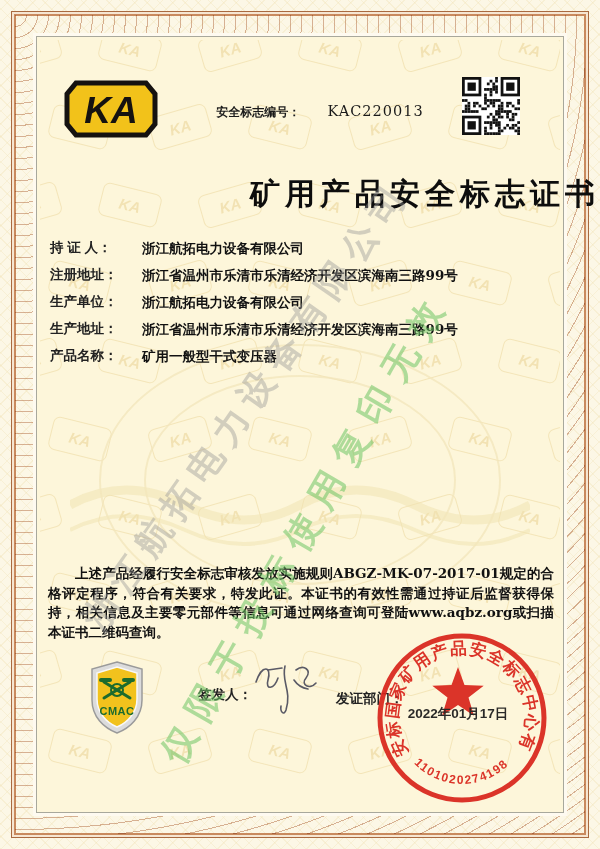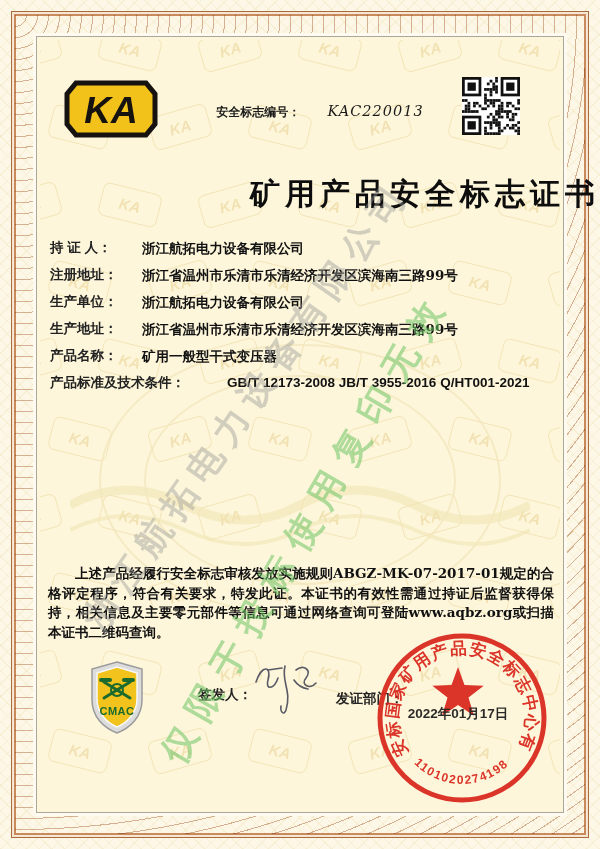--- a/index.html
+++ b/index.html
@@ -44,21 +44,21 @@
   .wm-gray{left:72px; top:612px; font-size:36px; letter-spacing:9px;
       color:rgba(150,150,150,.42); transform:rotate(-55deg); transform-origin:left top;}
   .wm-green{left:150px; top:748px; font-size:36px; letter-spacing:13px;
       color:rgba(110,196,100,.55); transform:rotate(-60deg); transform-origin:left top;}
   
   .content{position:absolute; inset:0; z-index:5;}
   .ka-logo{position:absolute; left:64px; top:80px;}
   .sn-line{position:absolute; left:170px; right:130px; top:101px; text-align:center;
       font-family:"DejaVu Serif", serif; color:#1a1a1a;}
   .sn-line .lab{font-size:12px; font-weight:bold;}
-  .sn-line .num{font-size:14.5px; letter-spacing:1px; margin-left:22px;font-style:italic;}
+  .sn-line .num{font-size:14.5px; letter-spacing:1px; margin-left:22px;}
   .qr{position:absolute; left:462px; top:77px; width:58px; height:58px; background:#fff;}
   .title{position:absolute; left:0; right:0; top:174px; text-align:right;
       font-family:"DejaVu Serif", serif; font-weight:900; font-size:30px;
       letter-spacing:5px; color:#0d0d0d;}
   .fields{position:absolute; left:50px; right:46px; top:239px; color:#111;}
   .row{display:flex; margin-bottom:9px; line-height:18px;}
   .lbl{flex:none; width:92px; font-weight:bold; font-size:13.5px; color:#222; white-space:nowrap;}
   .val{font-family:"DejaVu Serif", serif; font-weight:bold; font-size:13.5px; white-space:nowrap;}
   .row-std .lbl{width:auto; margin-right:42px;}
   .val-num{font-family:"Liberation Sans", sans-serif; font-weight:bold; letter-spacing:0;}
@@ -305,24 +305,20 @@
         <span class="val">浙江航拓电力设备有限公司</span>
       </div>
       <div class="row">
         <span class="lbl">生产地址：</span>
         <span class="val">浙江省温州市乐清市乐清经济开发区滨海南三路99号</span>
       </div>
       <div class="row">
         <span class="lbl">产品名称：</span>
         <span class="val">矿用一般型干式变压器</span>
       </div>
-      <div class="row row-std">
-        <span class="lbl">产品标准及技术条件：</span>
-        <span class="val val-num">GB/T 12173-2008 JB/T 3955-2016 Q/HT001-2021</span>
-      </div>
     </div>
 
     <div class="paragraph">上述产品经履行安全标志审核发放实施规则ABGZ-MK-07-2017-01规定的合格评定程序，符合有关要求，特发此证。本证书的有效性需通过持证后监督获得保持，相关信息及主要零元部件等信息可通过网络查询可登陆www.aqbz.org或扫描本证书二维码查询。</div>
 
     <svg class="cmac" width="58" height="76">
       <path d="M29 2 L54 9 V40 C54 57 42 68 29 73 C16 68 4 57 4 40 V9 Z" fill="#dcdcdc" stroke="#9a9a9a" stroke-width="1.5"></path>
       <path d="M29 7 L49 13 V39 C49 53 39 63 29 67 C19 63 9 53 9 39 V13 Z" fill="#f2c21d" stroke="#f8f8f8" stroke-width="1.5"></path>
       <g stroke="#1c6b2d" stroke-width="3" stroke-linecap="round" fill="none">
         <path d="M16 22 L42 38"></path>
         <path d="M42 22 L16 38"></path>

